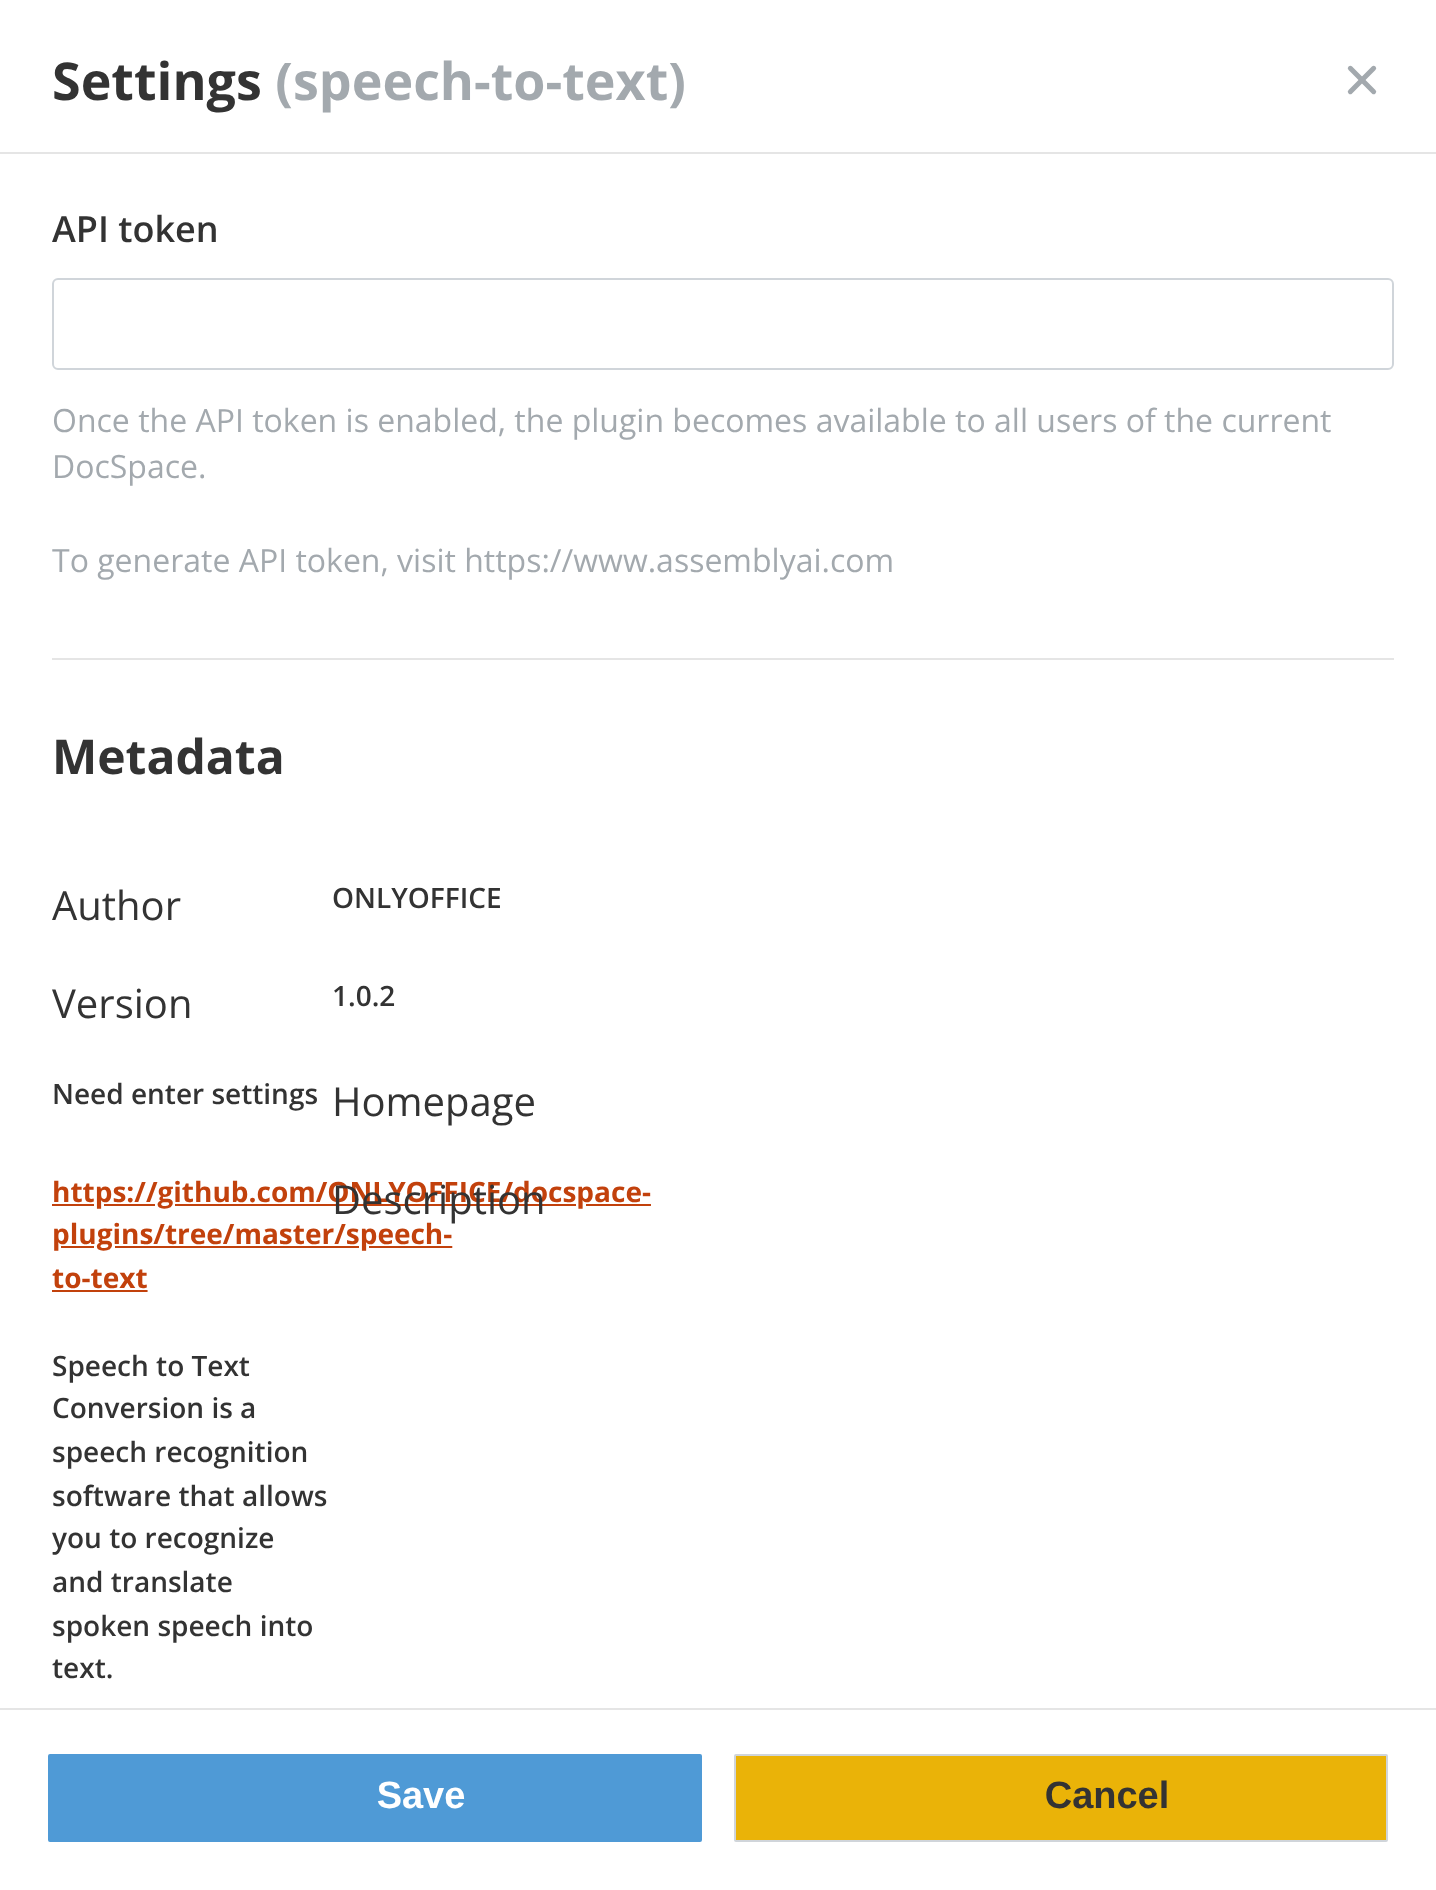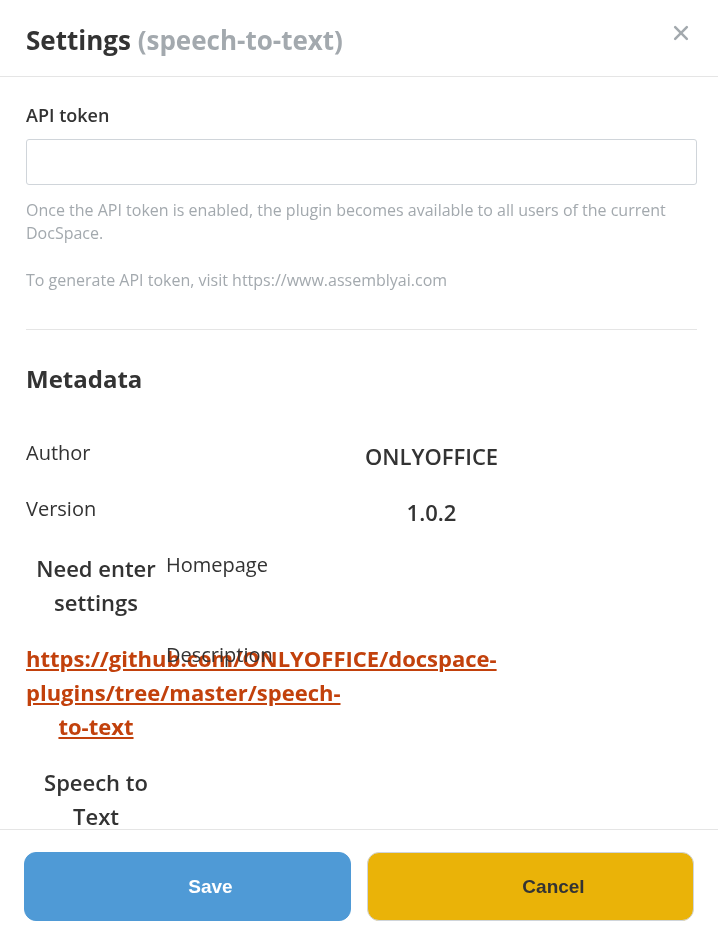--- a/index.html
+++ b/index.html
@@ -11,20 +11,21 @@
       font-family: "Open Sans", "Segoe UI", Arial, sans-serif;
       background: #fff;
       color: #333;
       width: 718px;
       height: 945px;
       position: relative;
       overflow: hidden;
     }
     .dialog-header {
       display: flex;
+      align-items: center;
       justify-content: space-between;
       padding: 22px 26px 18px 26px;
       border-bottom: 1px solid #e5e5e5;
     }
     .dialog-title {
       font-size: 26px;
       font-weight: 700;
       color: #333;
     }
     .dialog-title .subtitle {
@@ -88,46 +89,45 @@
       grid-template-columns: 140px 1fr;
       row-gap: 22px;
       column-gap: 0;
     }
     .meta-key {
       font-size: 20px;
       font-weight: 400;
       color: #333;
     }
     .meta-value {
-      font-size: 22px;
+      font-size: 14px;
       font-weight: 600;
       color: #333;
       line-height: 1.55;
-      text-align: center;
     }
     .meta-value a {
       color: #c2410c;
       text-decoration: underline;
       font-weight: 700;
     }
     .dialog-footer {
       position: absolute;
       left: 0;
       right: 0;
       bottom: 0;
       border-top: 1px solid #e5e5e5;
       padding: 22px 24px 24px 24px;
       display: flex;
       gap: 16px;
       background: #fff;
     }
     .btn {
       flex: 1;
-      height: 69px;
-      border-radius: 12px;
+      height: 44px;
+      border-radius: 1px;
       font-size: 19px;
       font-weight: 600;
       cursor: pointer;
       border: 1px solid transparent;
       display: flex;
       align-items: center;
       justify-content: center;
       padding-left: 46px;
     }
     .btn-primary {

